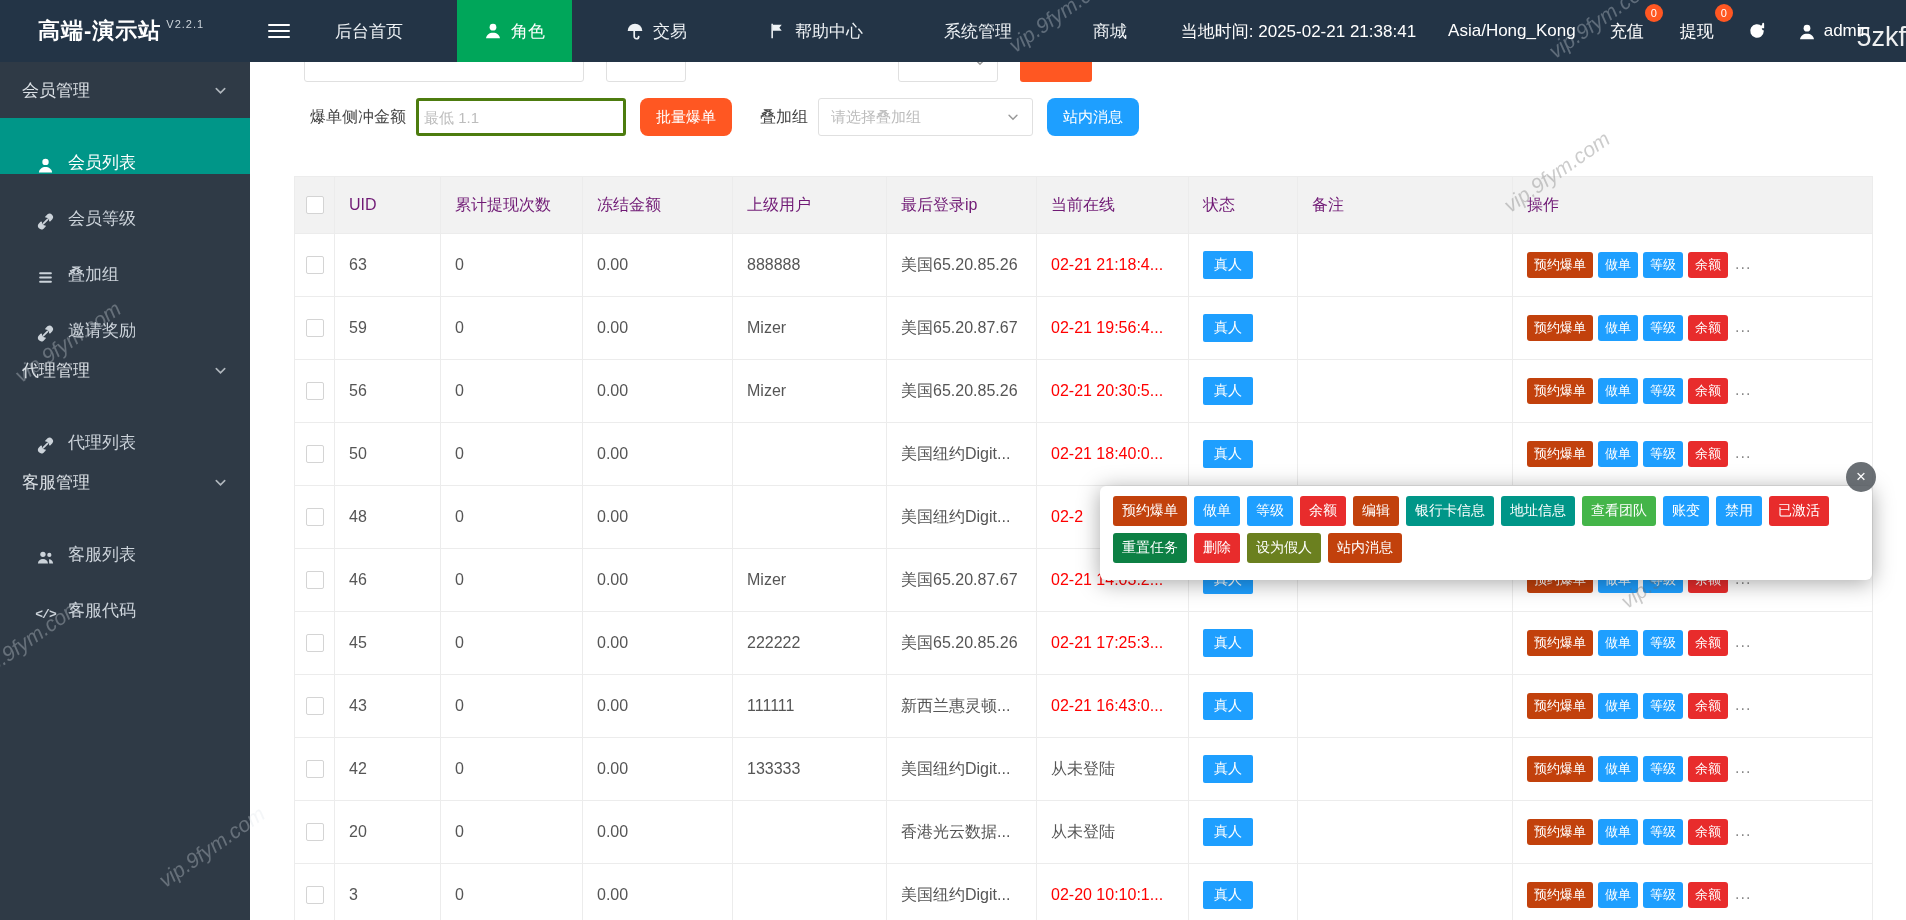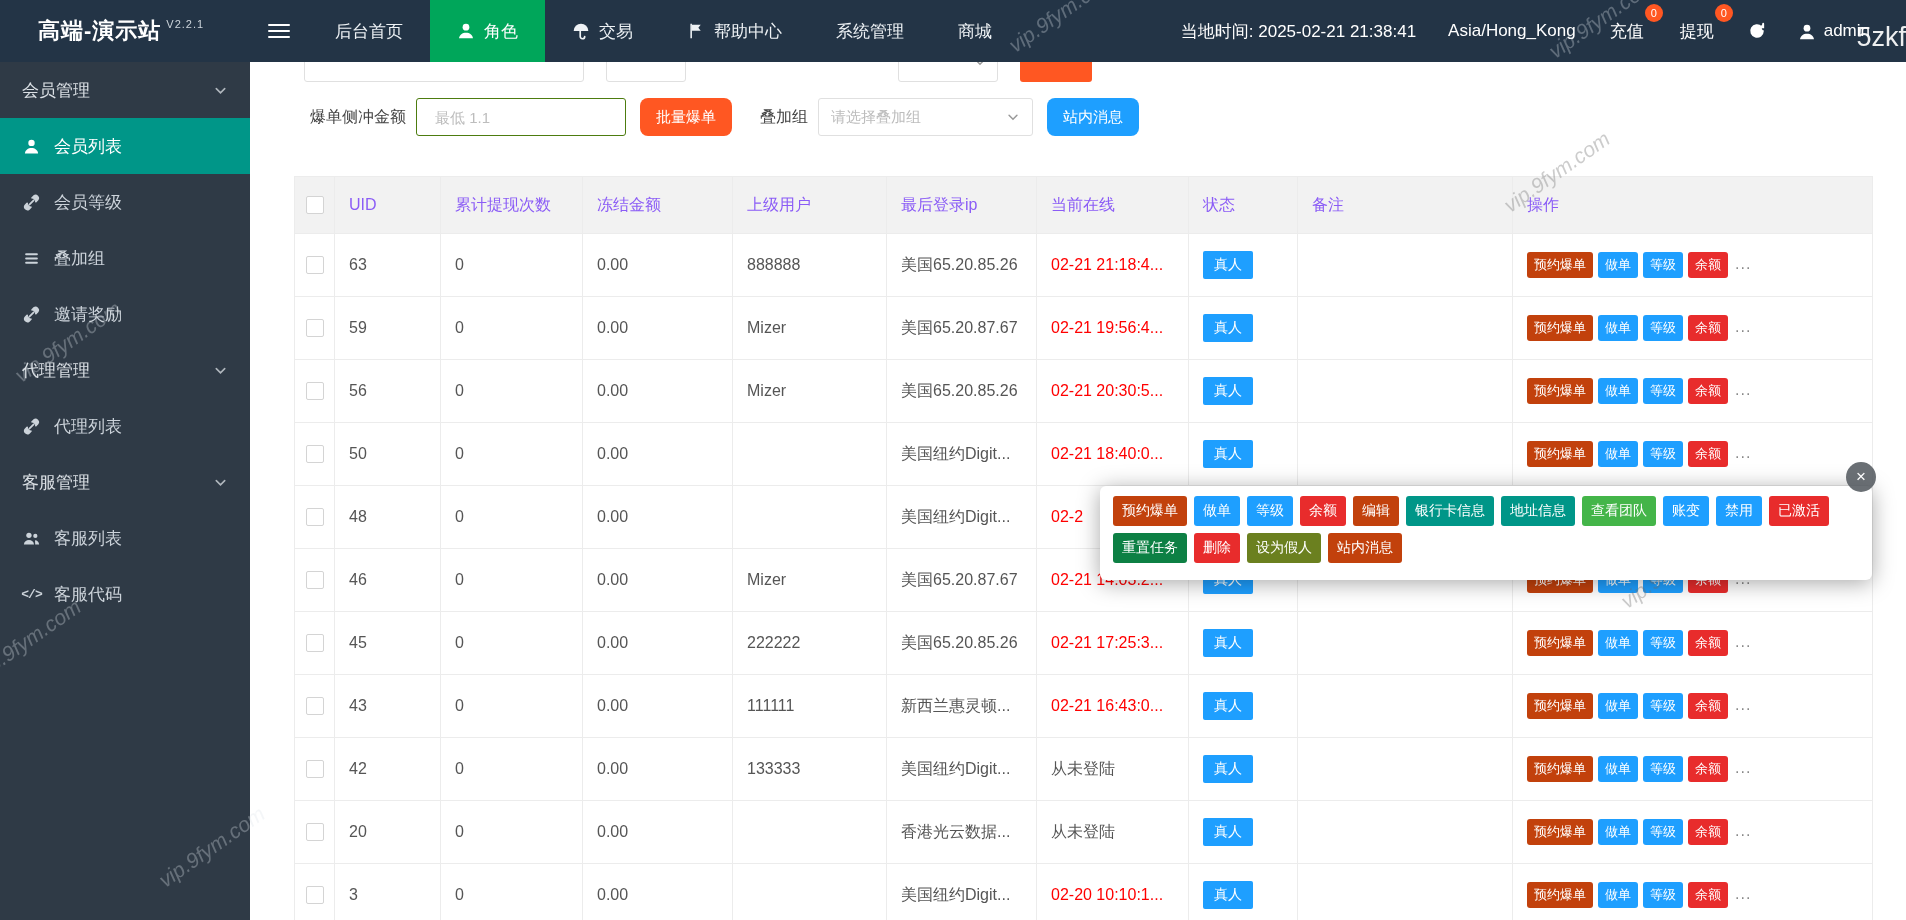--- a/index.html
+++ b/index.html
@@ -9,42 +9,42 @@
 
   
   .topbar { position:absolute; top:0; left:0; right:0; height:62px; background:#233446;
             display:flex; align-items:stretch; color:#fff; z-index:20; }
   .logo { width:250px; flex:0 0 250px; display:flex; align-items:center; padding-left:38px;
           font-size:22px; font-weight:bold; letter-spacing:1px; }
   .logo sup { font-size:11px; font-weight:normal; margin-left:5px; margin-top:-14px; color:#ccd4db; }
   .hamburger { width:58px; display:flex; align-items:center; justify-content:center; cursor:pointer; }
   .hamburger .bars { width:22px; }
   .hamburger .bars i { display:block; height:2px; background:#fff; margin:4px 0; border-radius:1px; }
-  .topnav { display:flex; align-items:stretch; }
+  .topnav { display:flex; align-items:stretch;gap:27px; }
   .nav-item { display:flex; align-items:center; gap:9px; padding:0 27px; font-size:17px;
               color:#eef2f5; cursor:pointer; white-space:nowrap; }
   .nav-item.active { background:#00a65a; color:#fff; }
   .nav-ic { display:flex; }
   .nav-ic svg, .tb-ic svg { width:18px; height:18px; display:block; fill:currentColor; }
   .topbar-right { margin-left:auto; display:flex; align-items:center; gap:32px;
                   padding-right:36px; font-size:17px; white-space:nowrap; }
   .badge-item { position:relative; cursor:pointer; padding:4px 2px; }
   .badge-item .cnt { position:absolute; top:-12px; right:-17px; min-width:18px; height:18px;
                      line-height:18px; text-align:center; background:#ff5722; border-radius:9px;
                      font-size:11px; font-style:normal; padding:0 4px; }
   .tb-ic { display:flex; cursor:pointer; }
   .admin-menu { display:flex; align-items:flex-end; gap:8px; cursor:pointer; }
 
   
   .sidebar { position:absolute; top:62px; left:0; width:250px; bottom:0; background:#2f3a46; z-index:15; }
   .side-group-header { height:56px; display:flex; align-items:center; padding:0 22px;
                        color:#dbe0e5; font-size:17px; cursor:pointer; }
   .side-group-header .chev { margin-left:auto; opacity:.75; display:flex; }
   .side-group-header .chev svg { width:15px; height:15px; }
-  .side-item { height:56px; display:flex; align-items:center; gap:13px; padding-left:22px;
+  .side-item { height:56px; display:flex; align-items:flex-end; gap:13px; padding-left:36px;
                color:#ccd3da; font-size:17px; cursor:pointer; }
   .side-item.active { background:#009688; color:#fff; }
   .side-ic { width:19px; display:flex; justify-content:center; }
   .side-ic svg { width:17px; height:17px; fill:currentColor; }
   .code-ic { font-size:13px; font-weight:bold; letter-spacing:-1px; font-family:"Liberation Mono","DejaVu Sans Mono",monospace; }
 
   
   .content { position:absolute; left:250px; top:62px; right:0; bottom:0; background:#fff;
              padding:0 34px 0 44px; overflow:hidden; }
   .cutrow { height:26px; overflow:hidden; position:relative; margin-left:10px; }
@@ -52,38 +52,38 @@
   .ctl { height:40px; border:1px solid #e0e0e0; border-radius:3px; background:#fff; font-size:15px; padding:0 10px; }
   .cut-input1 { width:280px; }
   .cut-input2 { width:80px; margin-left:22px; }
   .cut-select { width:100px; margin-left:212px; display:flex; align-items:center; color:#bbb; cursor:pointer; }
   .cut-select .chev { margin-left:auto; color:#999; display:flex; }
   .cut-select .chev svg, .f-select .chev svg { width:14px; height:14px; }
   .cut-btn { width:72px; height:40px; margin-left:22px; background:#ff5722; border:none; border-radius:3px; cursor:pointer; }
 
   .filterrow { margin-top:6px; margin-left:16px; display:flex; align-items:center; height:46px; }
   .f-label { font-size:16px; color:#444; margin-right:10px; white-space:nowrap; }
-  .f-input { width:210px; height:38px; border:1px solid #4d7c0f; border-radius:3px; padding:0 18px;
+  .f-input { width:210px; height:38px; border:3px solid #4d7c0f; border-radius:3px; padding:0 5px;
              font-size:15px; color:#333; }
   .f-input::placeholder { color:#bdbdbd; }
   .btn { height:38px; padding:0 16px; border:none; border-radius:3px; color:#fff; font-size:15px;
          cursor:pointer; white-space:nowrap; }
   .btn-orange { background:#ff5722; }
   .btn-blue { background:#1e9fff; }
   .ml14 { margin-left:14px;border-radius:8px; } .ml28 { margin-left:28px; }
   .f-select { width:215px; height:38px; border:1px solid #e0e0e0; border-radius:3px; display:flex;
               align-items:center; padding:0 12px; color:#bdbdbd; font-size:15px; cursor:pointer; background:#fff; }
   .f-select .chev { margin-left:auto; color:#999; display:flex; }
 
   
   table.grid { border-collapse:collapse; table-layout:fixed; width:1578px; margin-top:36px;
                font-size:16px; color:#555; }
   .grid th, .grid td { border:1px solid #ececec; height:63px; padding:0 14px; text-align:left;
                        font-weight:normal; overflow:hidden; white-space:nowrap; }
-  .grid thead th { background:#f2f2f2; height:57px; color:#8b5cf6; }
+  .grid thead th { background:#f2f2f2; height:57px; color:#701a75; }
   td.ck, th.ck { padding:0; text-align:center; }
   .cb { width:18px; height:18px; border:1px solid #d4d4d4; border-radius:2px; background:#fff;
         margin:0 auto; cursor:pointer; }
   .badge-zhen { display:inline-block; background:#1e9fff; color:#fff; font-size:14px;
                 padding:5px 11px; border-radius:2px; }
   .opbtn { display:inline-block; color:#fff; font-size:13px; padding:4px 7px; border-radius:3px;
            margin-right:5px; cursor:pointer; white-space:nowrap; }
   .c-orange{background:#c2410c} .c-blue{background:#1e9fff} .c-red{background:#e82c2c}
   .c-teal{background:#009688} .c-green{background:#44b549} .c-dark-green{background:#0d8044}
   .c-olive{background:#6b801f}

